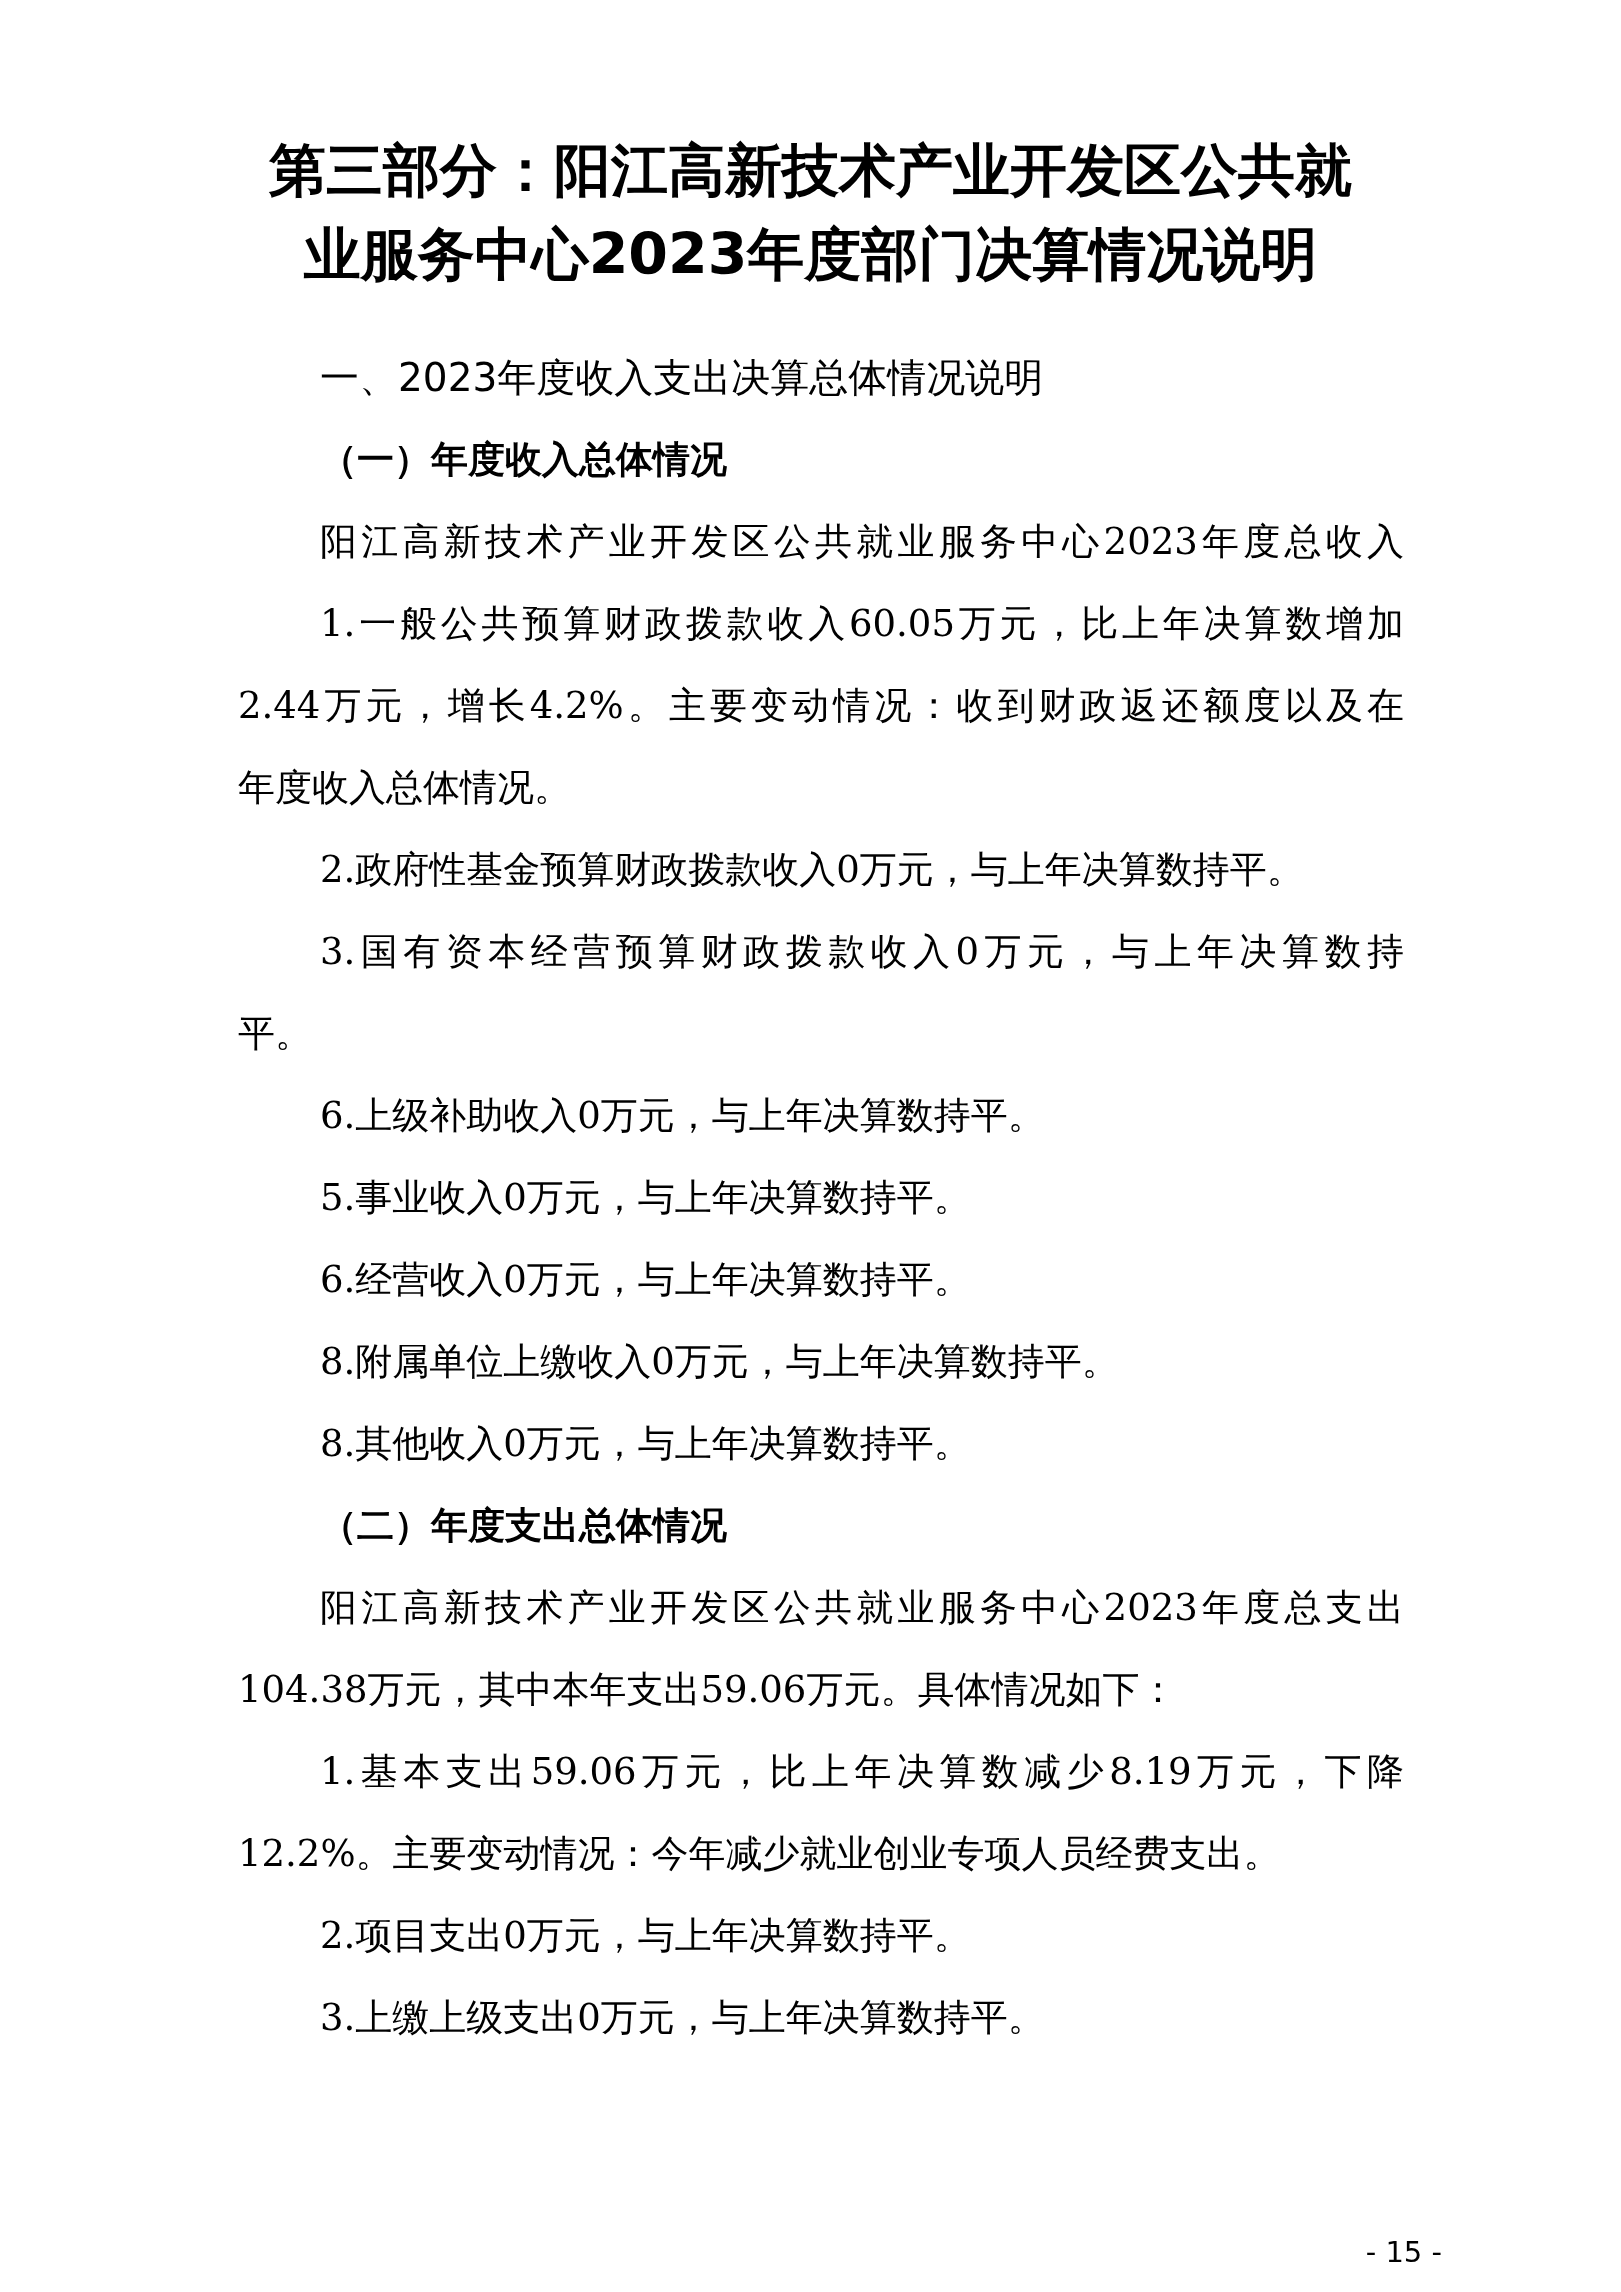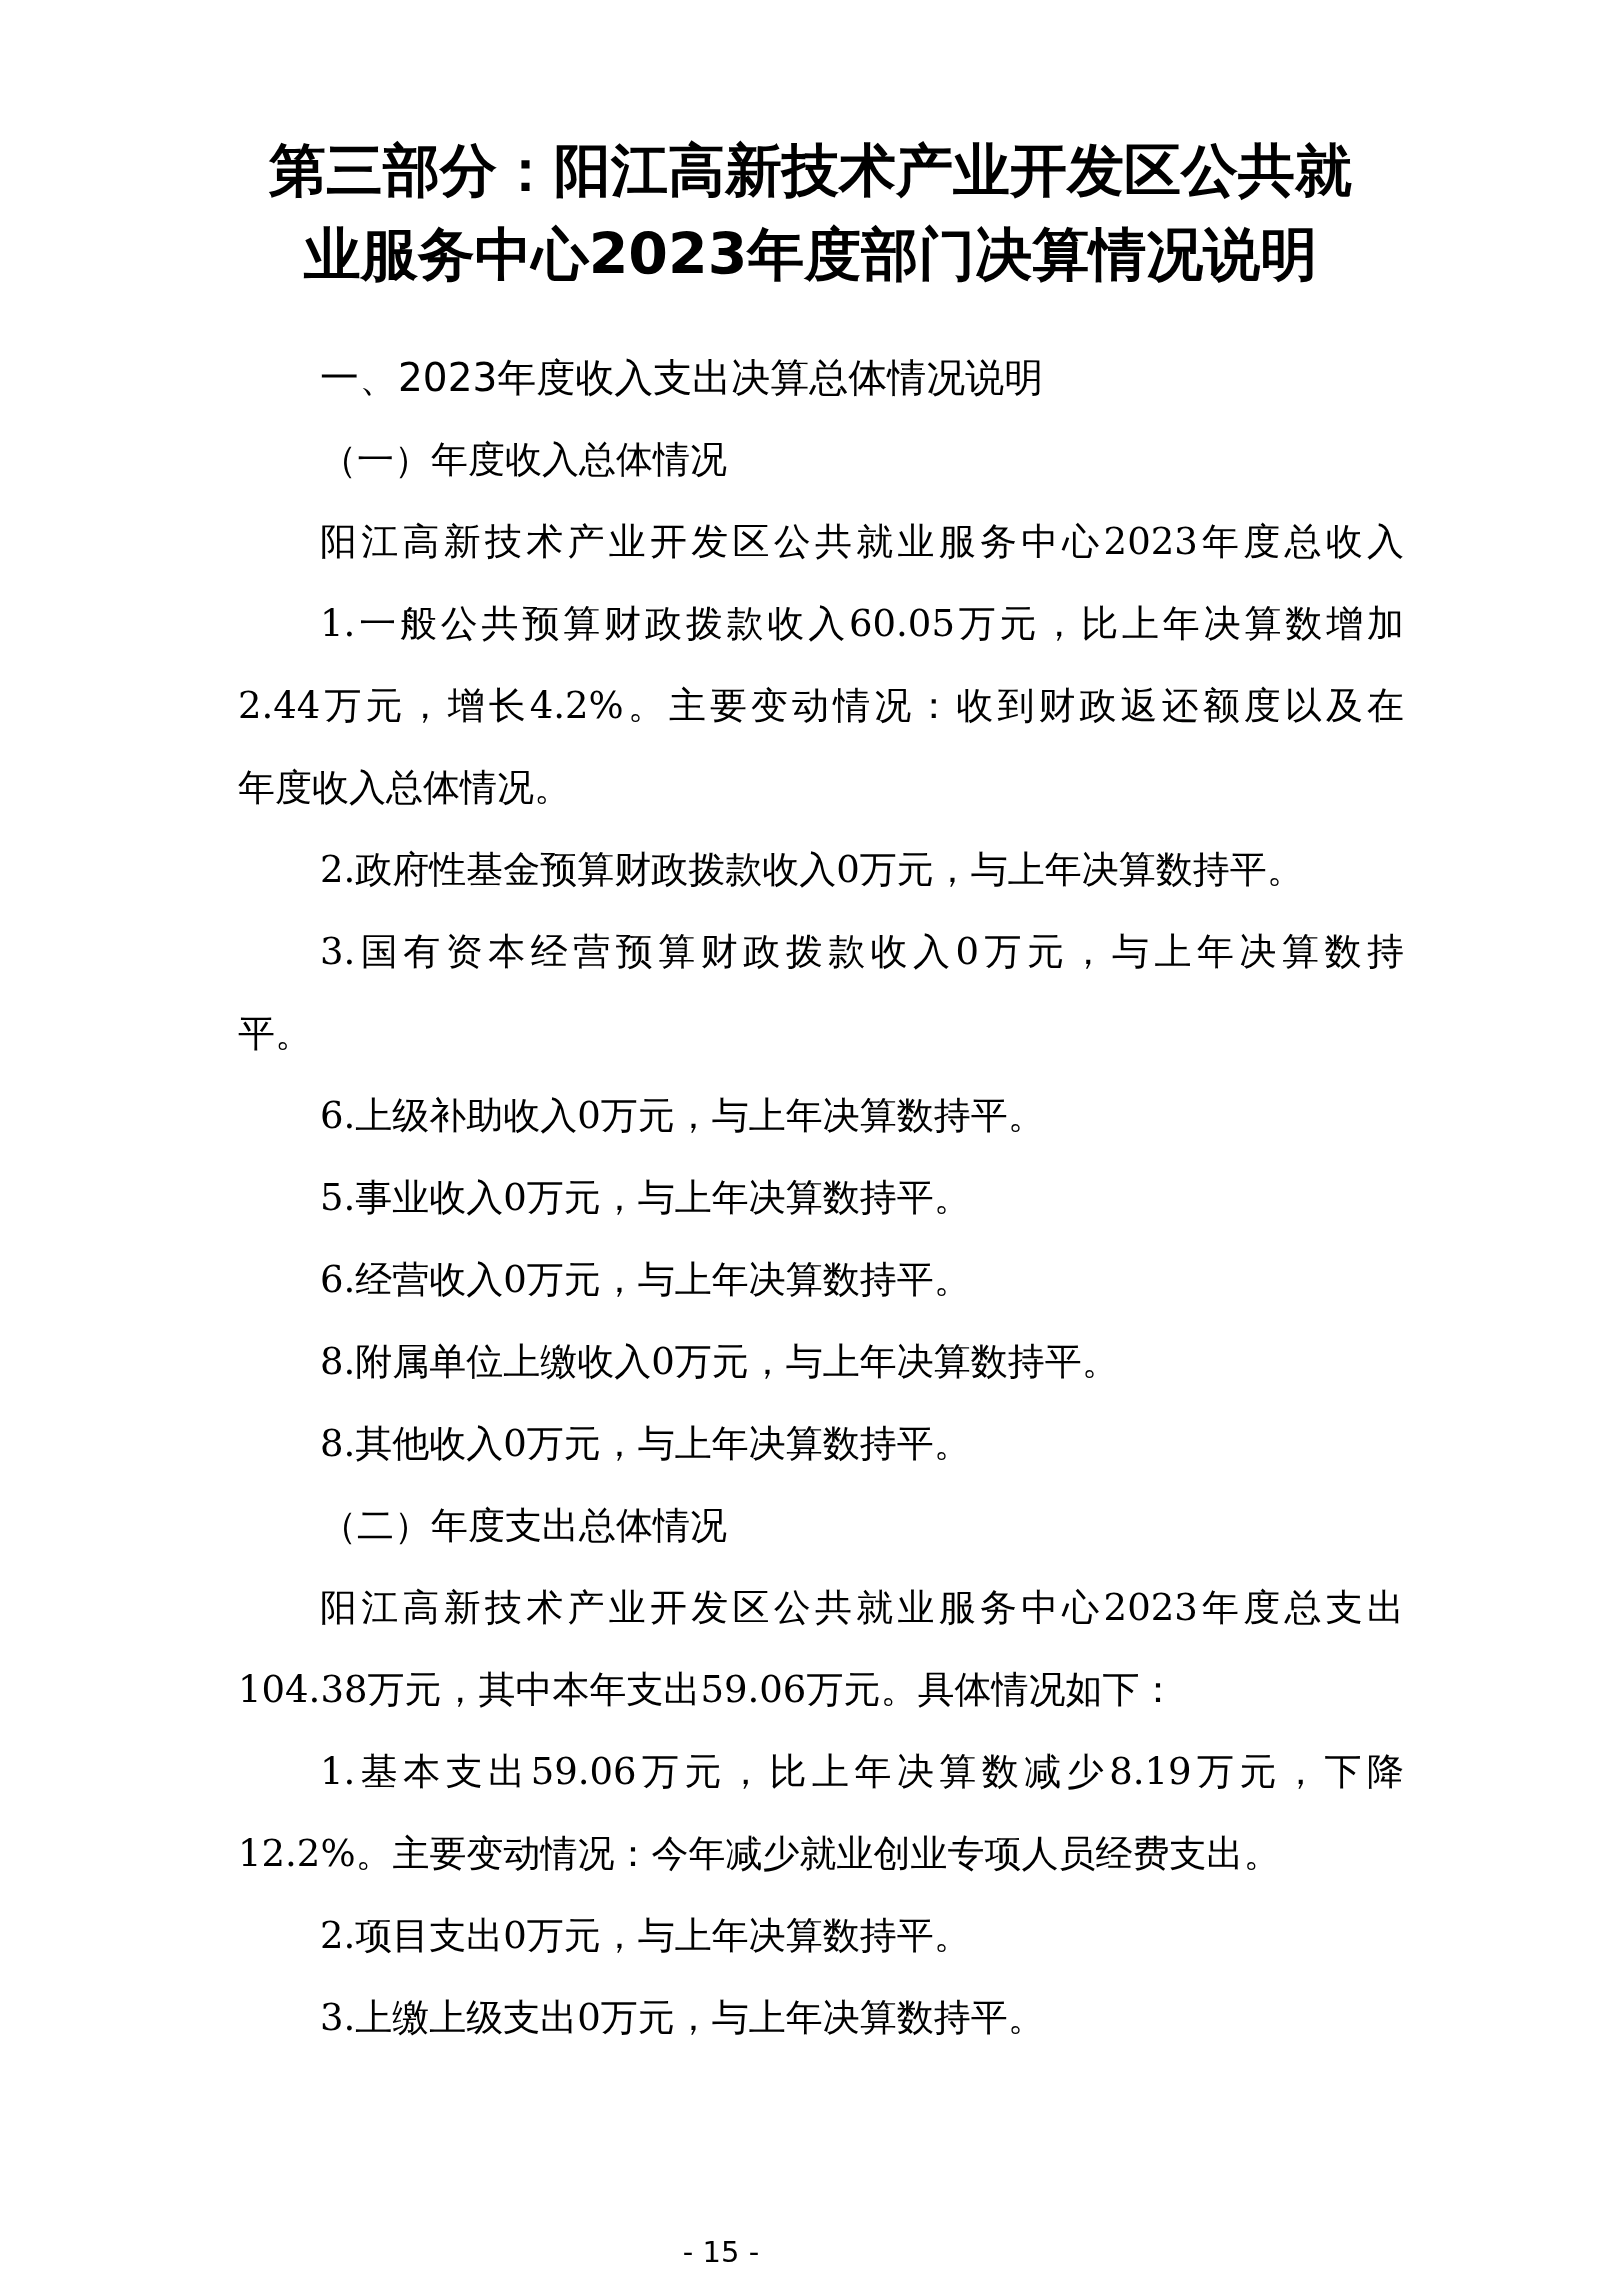--- a/index.html
+++ b/index.html
@@ -53,40 +53,40 @@
       white-space: nowrap;
       overflow: visible;
     }
     .h1 {
       font-family: "DejaVu Sans", "Liberation Sans", sans-serif;
       font-size: 39px;
       padding-left: 82px;
     }
     .h2 {
       font-family: "DejaVu Sans", "Liberation Sans", sans-serif;
-      font-weight: normal;
+      font-weight: bold;
       font-size: 37px;
       padding-left: 82px;
     }
     .indent {
       padding-left: 82px;
     }
     .noindent {
       padding-left: 0;
     }
     .justify {
       text-align: justify;
       text-align-last: justify;
     }
     .page-number {
       position: absolute;
       left: 0;
       width: 1442px;
       top: 2223px;
-      text-align: center;
+      text-align: right;
       font-family: "DejaVu Sans", "Liberation Sans", sans-serif;
       font-size: 29px;
     }
   </style>
 </head>
 <body>
 
 <div class="page">
 
   <div class="title">

